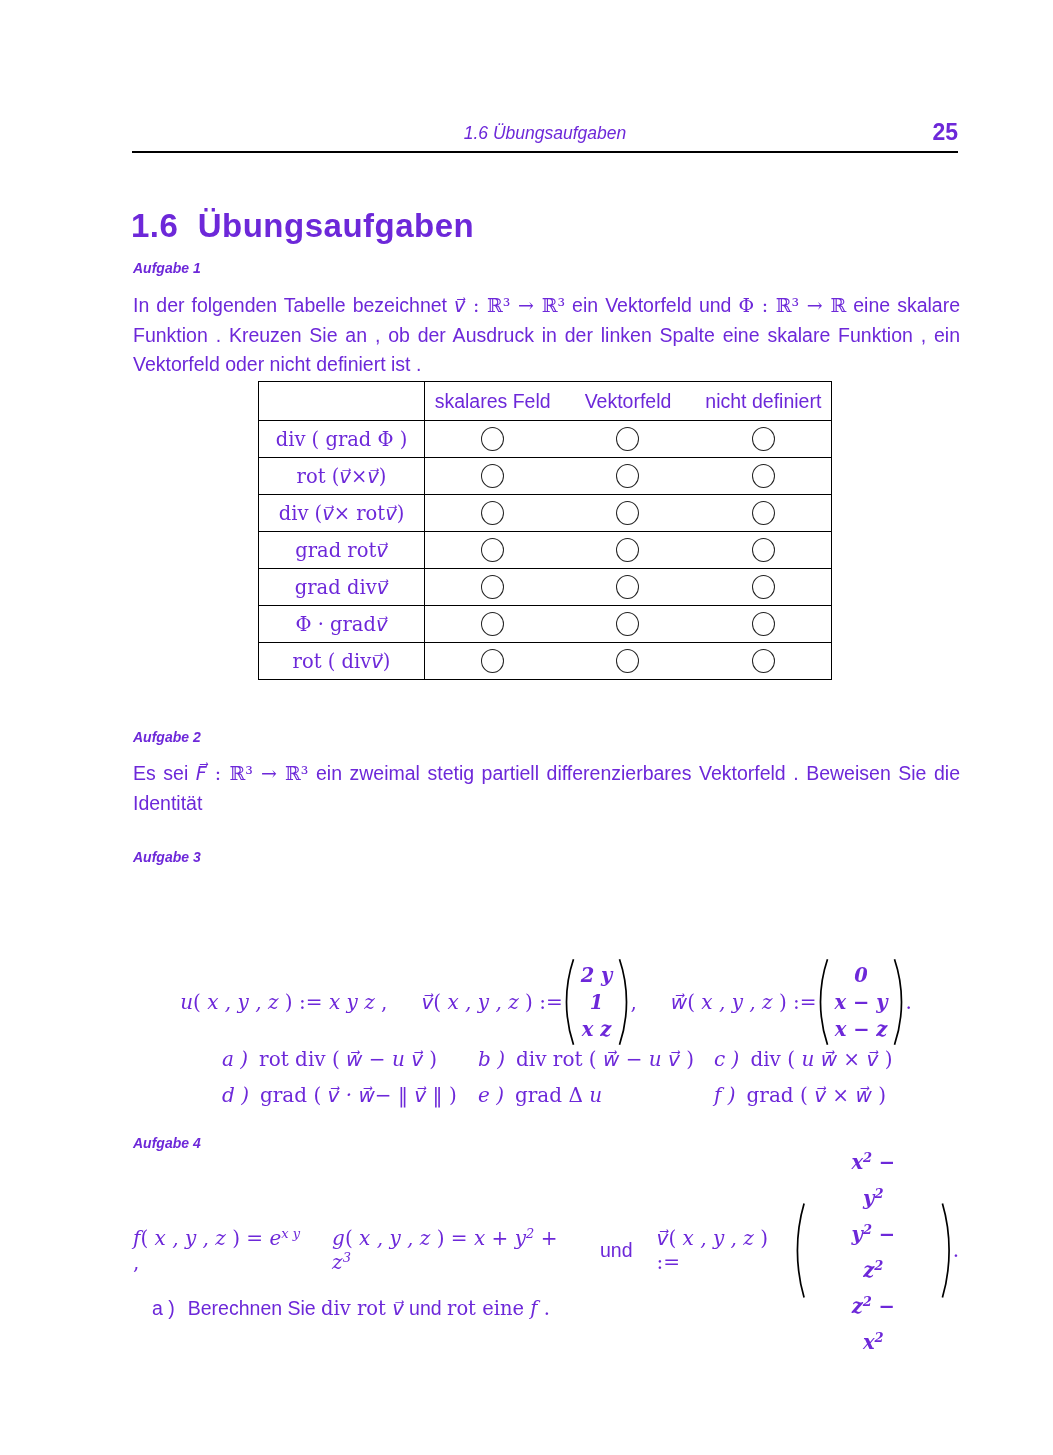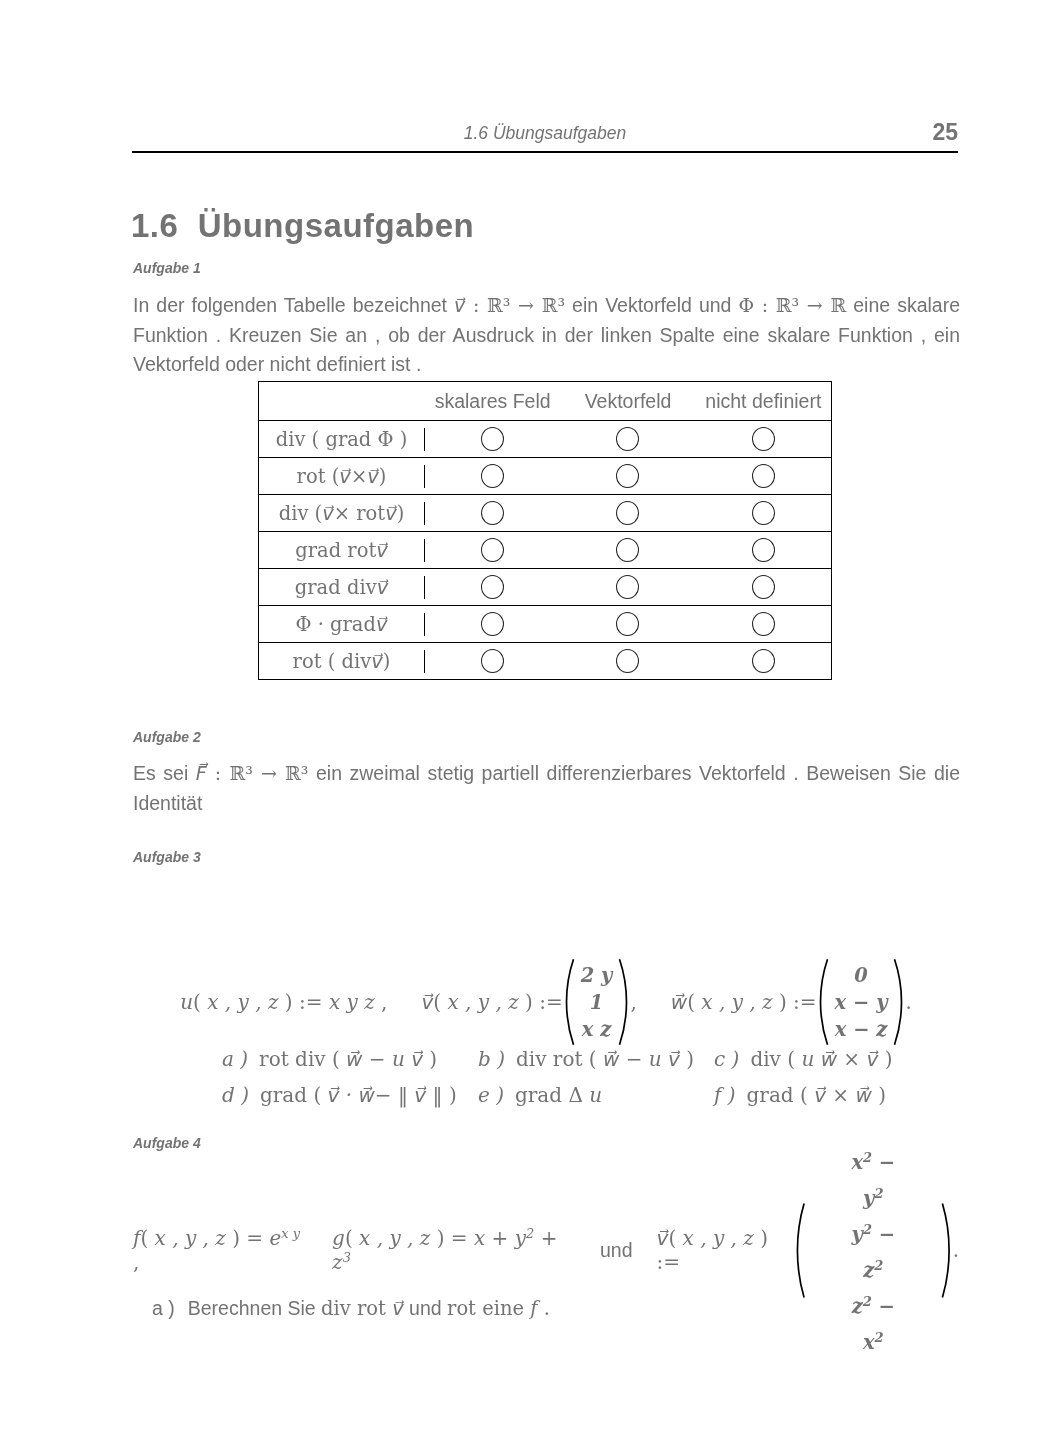--- a/index.html
+++ b/index.html
@@ -1,16 +1,16 @@
 <!DOCTYPE html>
 <html><head>
 <meta charset="utf-8">
 <style>
   html,body{margin:0;padding:0;background:#fff;}
-  .page{position:relative;width:1053px;height:1455px;background:#ffffff;color:#737373;
+  .page{position:relative;width:1053px;height:1455px;background:#ffffff;color:#6d28d9;
         font-family:"Liberation Sans",sans-serif;overflow:hidden;}
 
   
   .sg-t{}
   .sg-m{font-family:"DejaVu Serif","DejaVu Sans",serif;font-style:italic;}
   .sg-r{font-family:"DejaVu Serif","DejaVu Sans",serif;}
   .sg-sup{font-family:"DejaVu Serif","DejaVu Sans",serif;font-style:italic;
           font-size:13px;vertical-align:7px;}
 
   
@@ -24,21 +24,21 @@
                  letter-spacing:.5px;white-space:pre;}
 
   .block-heading{position:absolute;left:133px;font-size:14px;font-weight:bold;font-style:italic;}
   .para{position:absolute;left:133px;width:827px;font-size:19.5px;line-height:29.5px;
         text-align:justify;}
   .para .sg-m,.para .sg-r{font-size:19px;}
 
   
   .a1-table{position:absolute;left:258px;top:381px;width:574px;
             border:1.5px solid #000;box-sizing:border-box;}
-  .trow{display:flex;height:36px;border-top:1.5px solid #000;align-items:center;}
+  .trow{display:flex;height:36px;border-top:1.5px solid #000;}
   .trow.thead{height:38px;border-top:none;}
   .tlabel{width:166px;border-right:1.5px solid #000;display:flex;align-items:center;
           justify-content:center;font-size:19.5px;box-sizing:border-box;}
   .thcell{flex:1;display:flex;align-items:center;justify-content:center;font-size:19.5px;}
   .tcell{flex:1;display:flex;align-items:center;justify-content:center;}
   .circle{width:21px;height:22px;border:1.5px solid #222;border-radius:50%;
           background:transparent;display:inline-block;}
 
   
   .formula-center{position:absolute;left:133px;width:826px;text-align:center;font-size:20px;}

